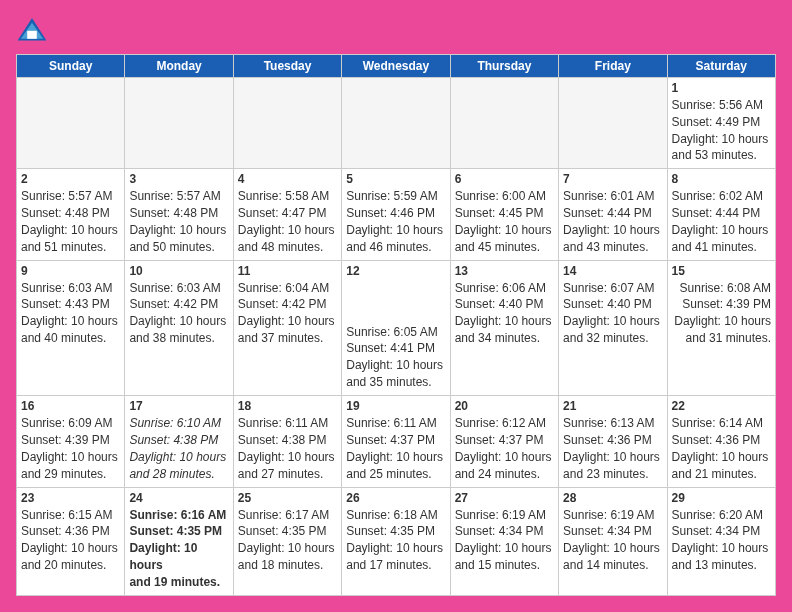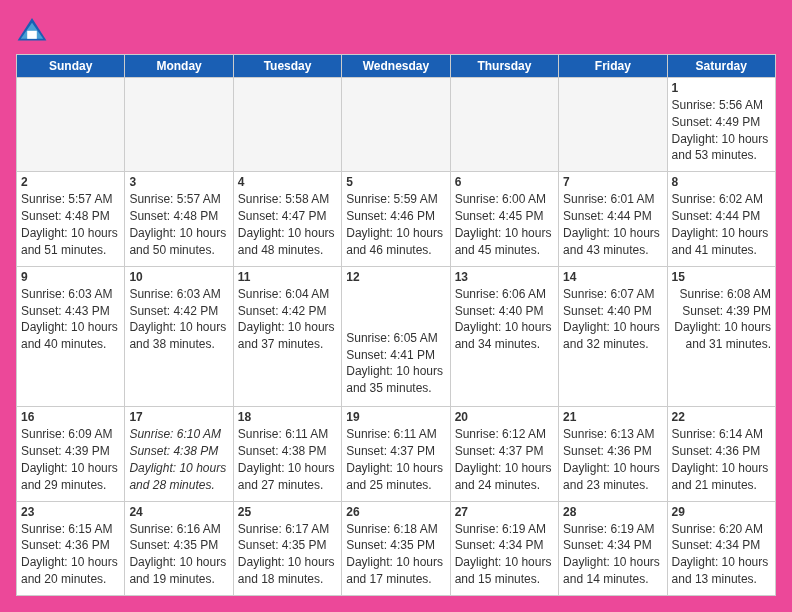--- a/index.html
+++ b/index.html
@@ -303,21 +303,21 @@
         <tr>
           <td>
             <span class="day-num">23</span>
             <div class="day-info" style="white-space: pre-line;">Sunrise: 6:15 AM
 Sunset: 4:36 PM
 Daylight: 10 hours
 and 20 minutes.</div>
           </td>
           <td>
             <span class="day-num">24</span>
-            <div class="day-info" style="white-space: pre-line;">Sunrise: 6:16 AM
+            <div class="day-info" style="white-space: pre-line; font-weight: bold;">Sunrise: 6:16 AM
 Sunset: 4:35 PM
 Daylight: 10 hours
 and 19 minutes.</div>
           </td>
           <td>
             <span class="day-num">25</span>
             <div class="day-info" style="white-space: pre-line;">Sunrise: 6:17 AM
 Sunset: 4:35 PM
 Daylight: 10 hours
 and 18 minutes.</div>

